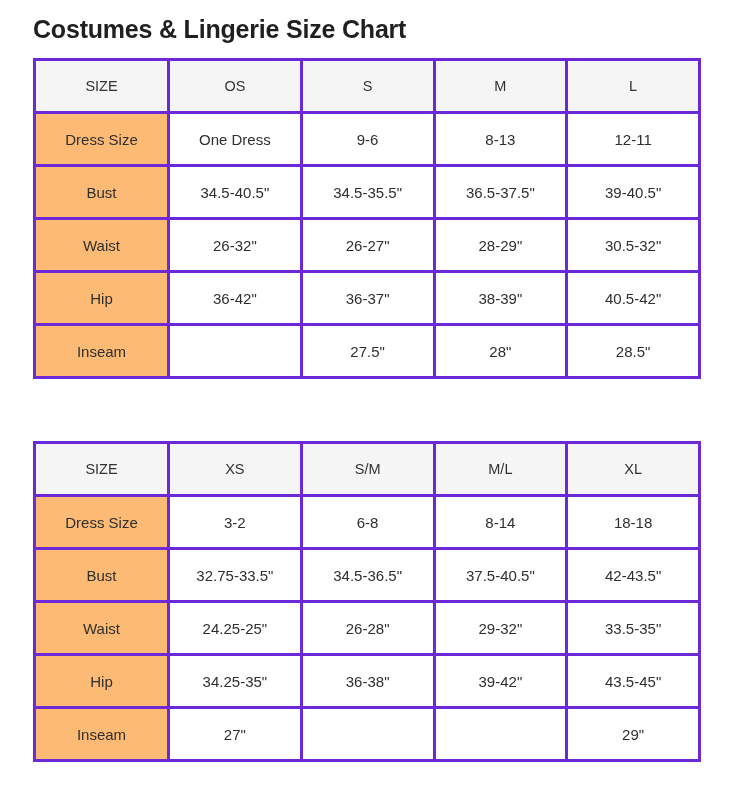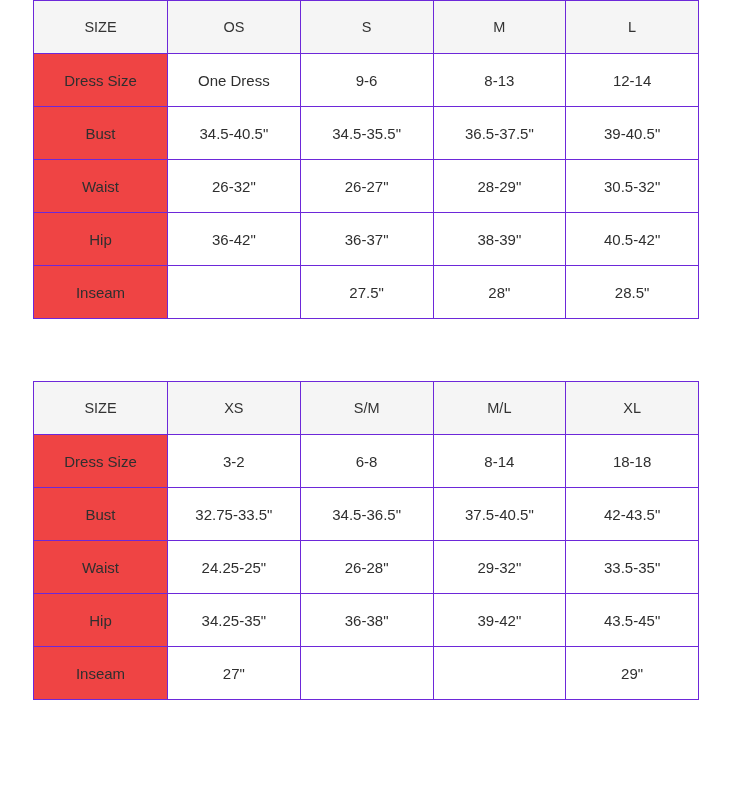--- a/index.html
+++ b/index.html
@@ -31,48 +31,49 @@
     padding-bottom: 14px;
   }
   table.size-chart {
     border-collapse: collapse;
     width: 665px;
     table-layout: fixed;
     background: #ffffff;
   }
   table.size-chart td,
   table.size-chart th {
-    border: 1px solid #6d28d9;
+    border: 3px solid #6d28d9;
     height: 53px;
     text-align: center;
     vertical-align: middle;
     font-size: 15px;
     font-weight: normal;
     color: #2f2f2f;
     padding: 0 4px;
     box-sizing: border-box;
   }
   table.size-chart thead th {
     background: #f5f5f5;
     font-size: 14.5px;
     color: #333333;
   }
   table.size-chart tbody td:first-child {
-    background: #ef4444;
+    background: #fdba74;
   }
   table.size-chart col.label-col { width: 134px; }
   table.size-chart col.data-col  { width: 132.75px; }
 
   .table-gap { height: 62px; }
 </style>
 </head>
 <body>
 
 <div class="page">
 
+  <h1 class="page-title">Costumes &amp; Lingerie Size Chart</h1>
 
   <table class="size-chart">
     <colgroup>
       <col class="label-col">
         <col class="data-col">
         <col class="data-col">
         <col class="data-col">
         <col class="data-col">
     </colgroup>
     <thead>
@@ -83,21 +84,21 @@
         <th>M</th>
         <th>L</th>
       </tr>
     </thead>
     <tbody>
       <tr>
         <td>Dress Size</td>
         <td>One Dress</td>
         <td>9-6</td>
         <td>8-13</td>
-        <td>12-14</td>
+        <td>12-11</td>
       </tr>
       <tr>
         <td>Bust</td>
         <td>34.5-40.5"</td>
         <td>34.5-35.5"</td>
         <td>36.5-37.5"</td>
         <td>39-40.5"</td>
       </tr>
       <tr>
         <td>Waist</td>

